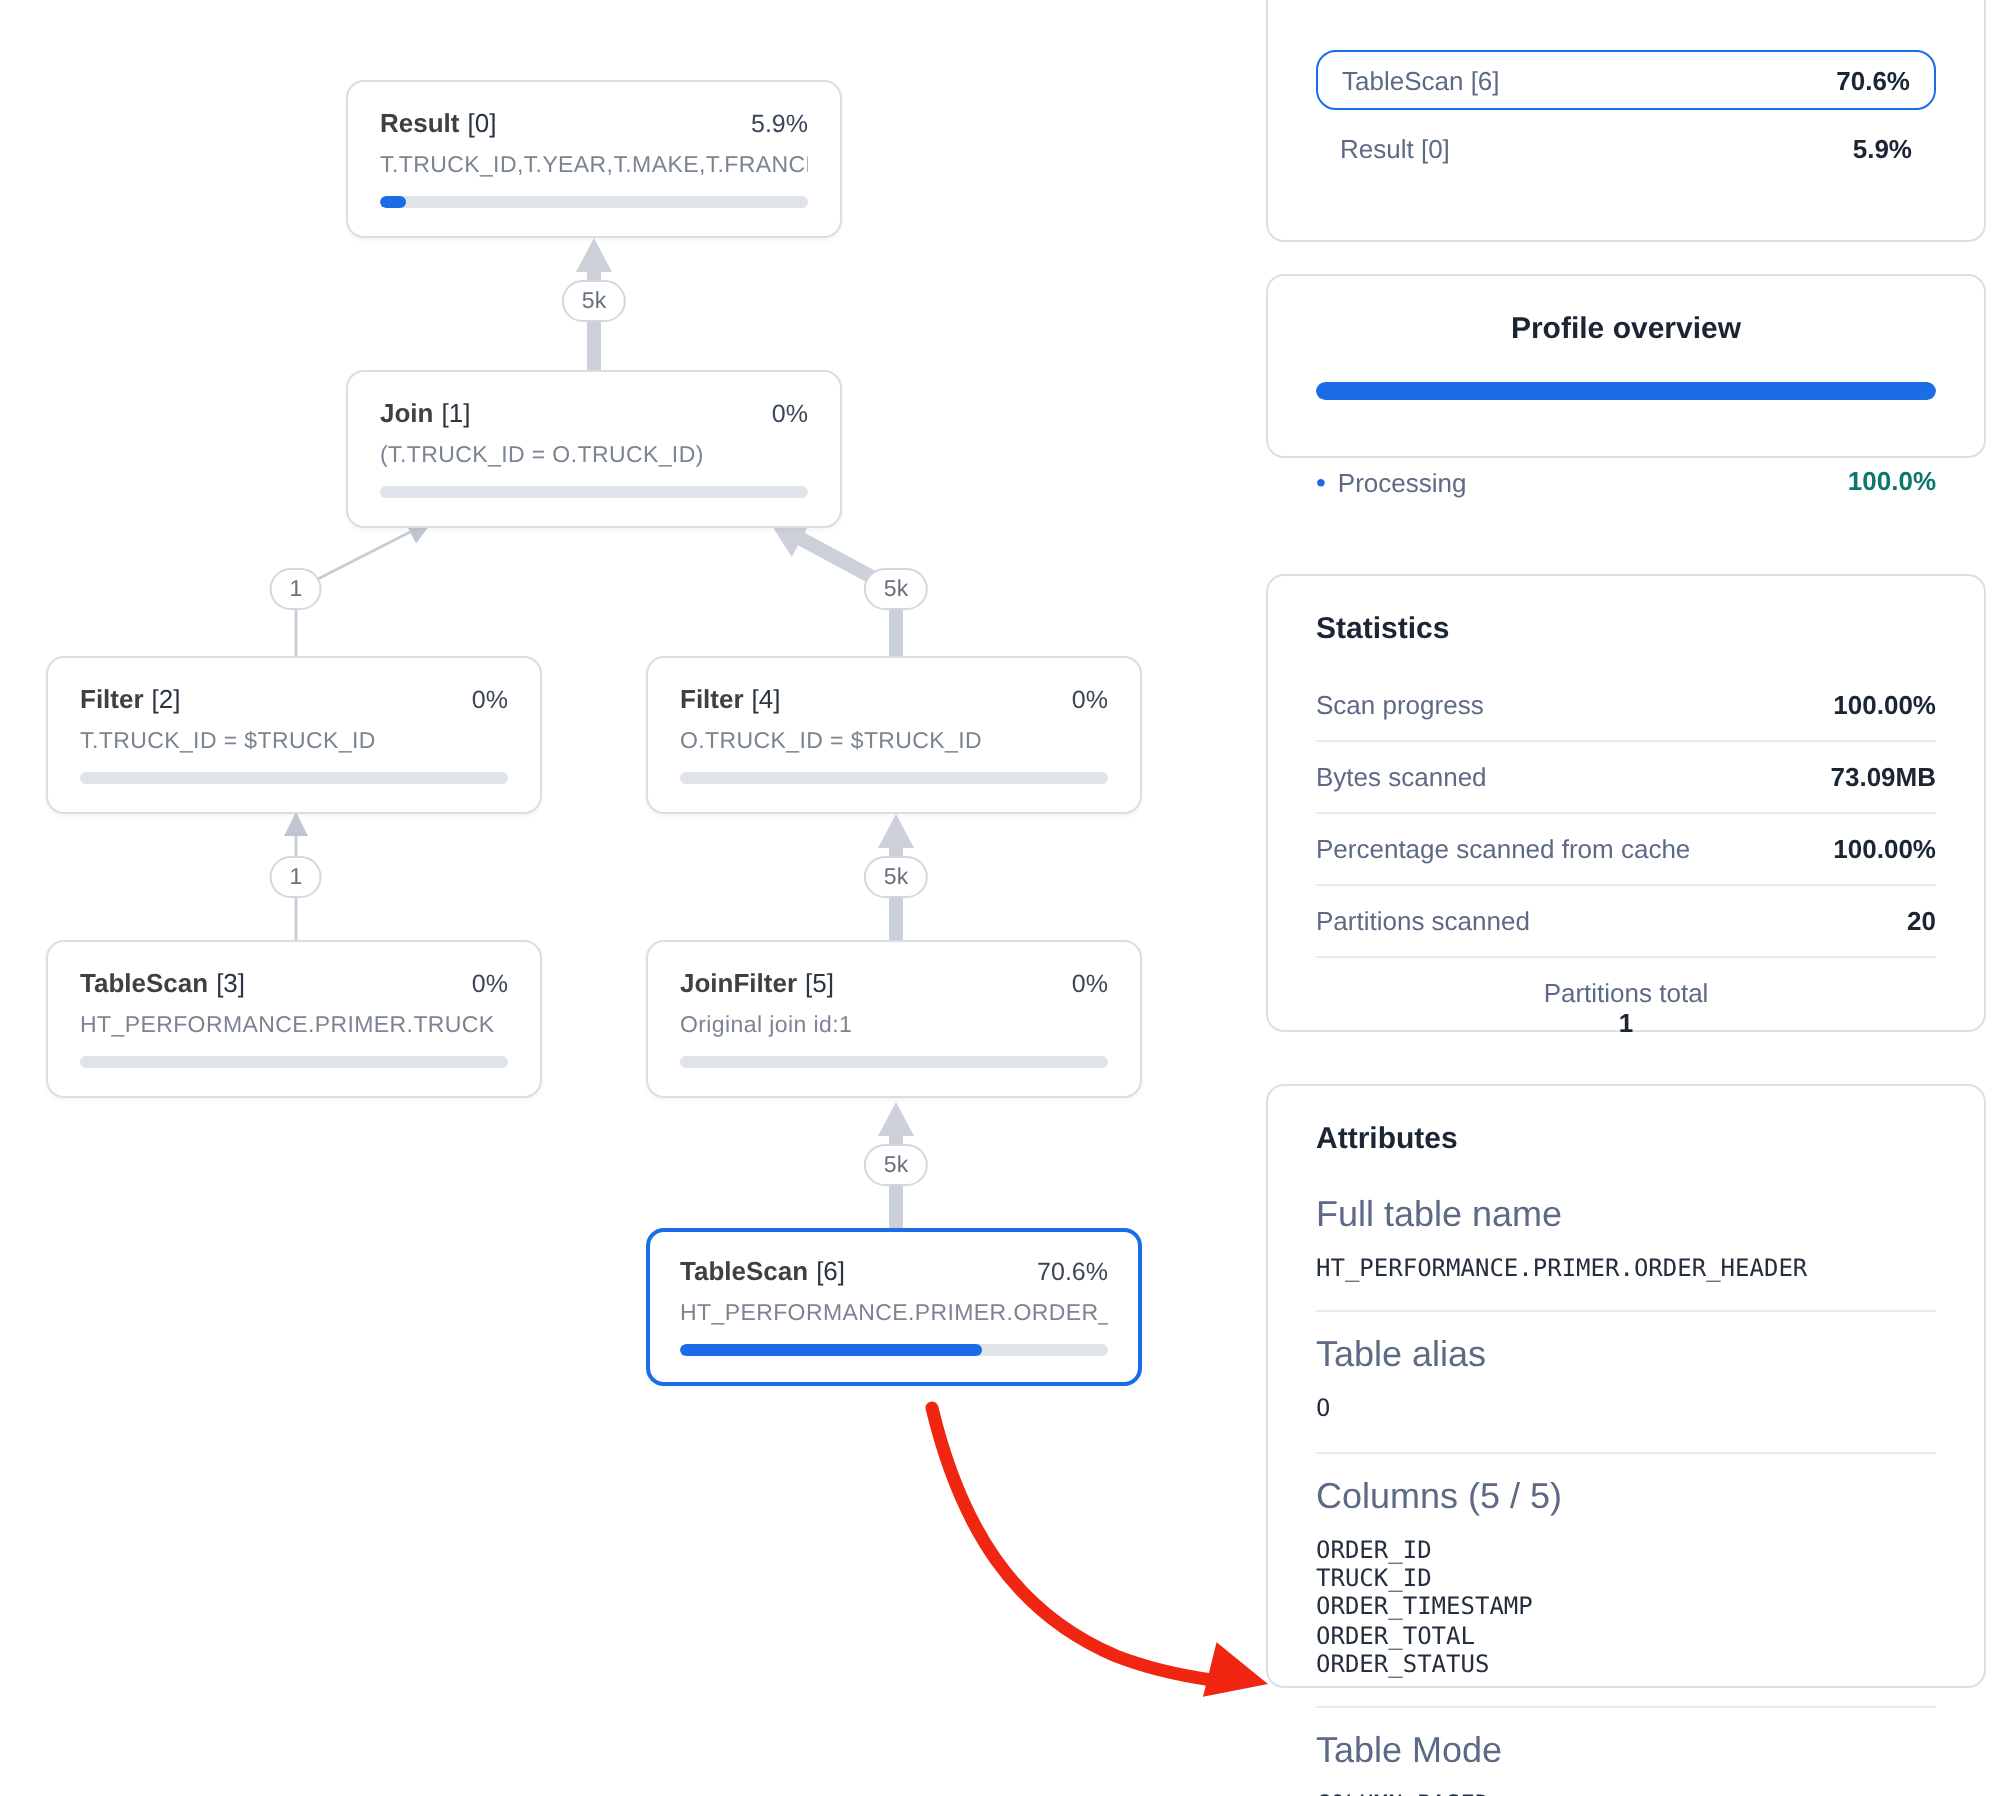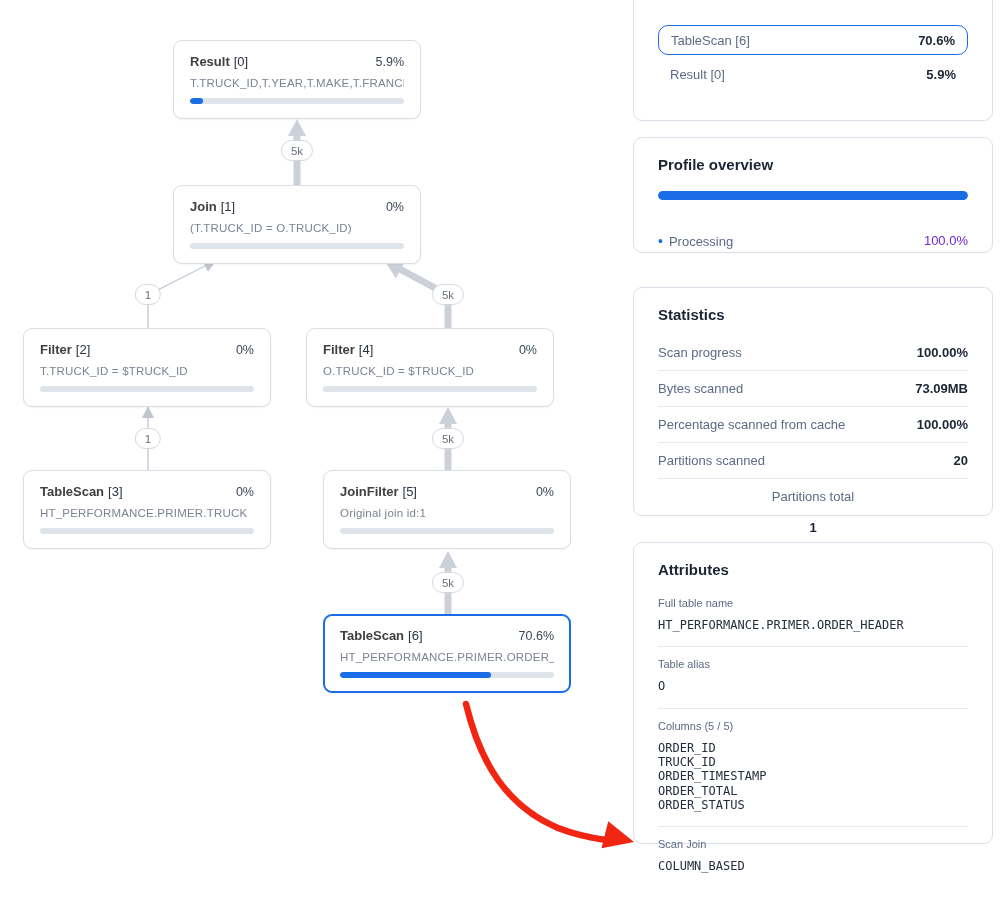--- a/index.html
+++ b/index.html
@@ -53,32 +53,32 @@
     height:30px;padding:0 12px;border-radius:10px;font-size:13px;color:#5d6a85;
     box-sizing:border-box;margin-top:4px;}
   .exp-row .val{color:#1b2534;font-weight:700;}
   .exp-row.selected{border:1.5px solid #1a6ce7;margin-top:12px;}
 
   .pbar{margin-top:16px;height:9px;border-radius:5px;background:#dfe3ea;overflow:hidden;}
   .pbar .fill{border-radius:5px;}
   .legend-row{display:flex;justify-content:space-between;align-items:center;
     margin-top:33px;font-size:13px;color:#5d6a85;}
   .legend-row .dot{color:#1a6ce7;margin-right:6px;font-size:14px;}
-  .legend-row .val{color:#6d28d9;font-weight:400;}
+  .legend-row .val{color:#0f766e;font-weight:700;}
 
   .stat-rows{margin-top:10px;}
   .stat-row{display:flex;justify-content:space-between;align-items:center;
-    padding:10px 0;border-bottom:1px solid #e7eaf0;font-size:13px;gap:16px;}
+    padding:10px 0;border-bottom:1px solid #e7eaf0;font-size:13px;}
   .stat-row:last-child{border-bottom:none;flex-direction:column;}
   .stat-row .lbl{color:#5d6a85;}
   .stat-row .val{color:#1b2534;font-weight:700;}
 
   .attr-group{padding:11px 0 14px;border-bottom:1px solid #e7eaf0;}
   .attr-group:last-child{border-bottom:none;}
-  .attr-label{font-size:11px;color:#5d6a85;}
+  .attr-label{font-size:18px;color:#5d6a85;}
   .attr-value{margin-top:9px;font-family:"DejaVu Sans Mono","Liberation Mono",monospace;
     font-size:12px;color:#242e3c;white-space:pre-line;line-height:1.2;}
   .attrs{margin-top:6px;}
 </style>
 </head>
 <body>
 
 <div class="stage">
 
   <svg class="layer edges" width="1005" height="898" viewBox="0 0 1005 898">
@@ -128,21 +128,21 @@
     <div class="node-head">
       <span><span class="node-name">Filter</span><span class="nid">[2]</span></span>
       <span class="node-pct">0%</span>
     </div>
     <div class="node-sub">T.TRUCK_ID = $TRUCK_ID</div>
     <div class="track">
         <div class="fill" style="width: 0%;"></div>
       </div>
   </div>
 
-  <div class="node" style="left:306px;top:328px">
+  <div class="node" style="left:323px;top:328px">
     <div class="node-head">
       <span><span class="node-name">Filter</span><span class="nid">[4]</span></span>
       <span class="node-pct">0%</span>
     </div>
     <div class="node-sub">O.TRUCK_ID = $TRUCK_ID</div>
     <div class="track">
         <div class="fill" style="width: 0%;"></div>
       </div>
   </div>
 
@@ -190,21 +190,21 @@
     <div class="exp-row selected">
       <span>TableScan [6]</span>
       <span class="val">70.6%</span>
     </div>
     <div class="exp-row">
       <span>Result [0]</span>
       <span class="val">5.9%</span>
     </div>
   </div>
 
-  <div class="panel" style="top:137px;height:116px;">
+  <div class="panel" style="top:137px;height:92px;text-align:center;">
     <div class="panel-title">Profile overview</div>
     <div class="pbar">
         <div class="fill" style="width: 100%;"></div>
       </div>
     <div class="legend-row">
       <span><span class="dot">•</span><span>Processing</span></span>
       <span class="val">100.0%</span>
     </div>
   </div>
 
@@ -247,21 +247,21 @@
       </div>
       <div class="attr-group">
         <div class="attr-label">Columns (5 / 5)</div>
         <div class="attr-value">ORDER_ID
 TRUCK_ID
 ORDER_TIMESTAMP
 ORDER_TOTAL
 ORDER_STATUS</div>
       </div>
       <div class="attr-group">
-        <div class="attr-label">Scan Join</div>
+        <div class="attr-label">Table Mode</div>
         <div class="attr-value">COLUMN_BASED</div>
       </div>
     </div>
   </div>
 
   <svg class="layer annotation" width="1005" height="898" viewBox="0 0 1005 898">
     <path d="M 466 704 C 480 762 506 806 558 828 C 576 835 592 838 606 840" fill="none" stroke="#f02512" stroke-width="6.5" stroke-linecap="round"></path>
     <polygon points="-30,-14 -30,14 0,0" fill="#f02512" transform="translate(634,842) rotate(14)"></polygon>
   </svg>
 

